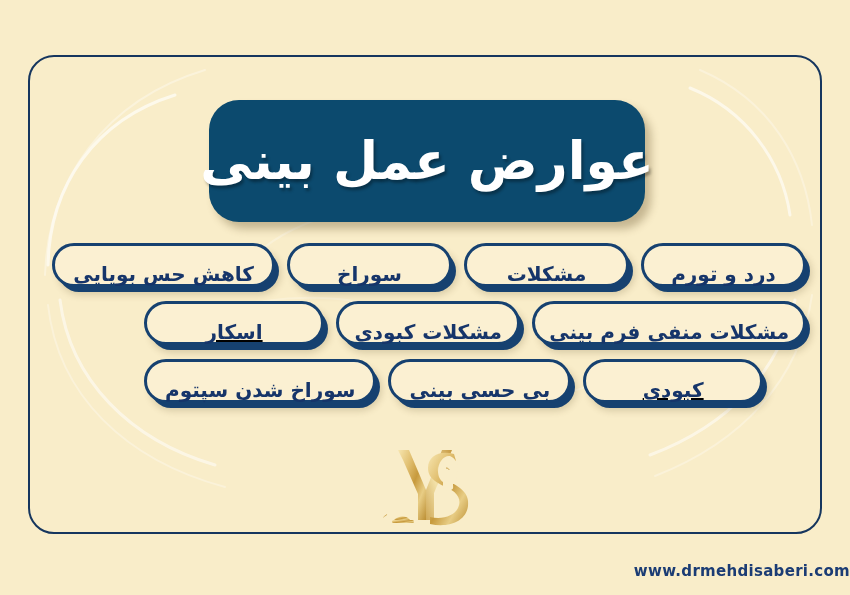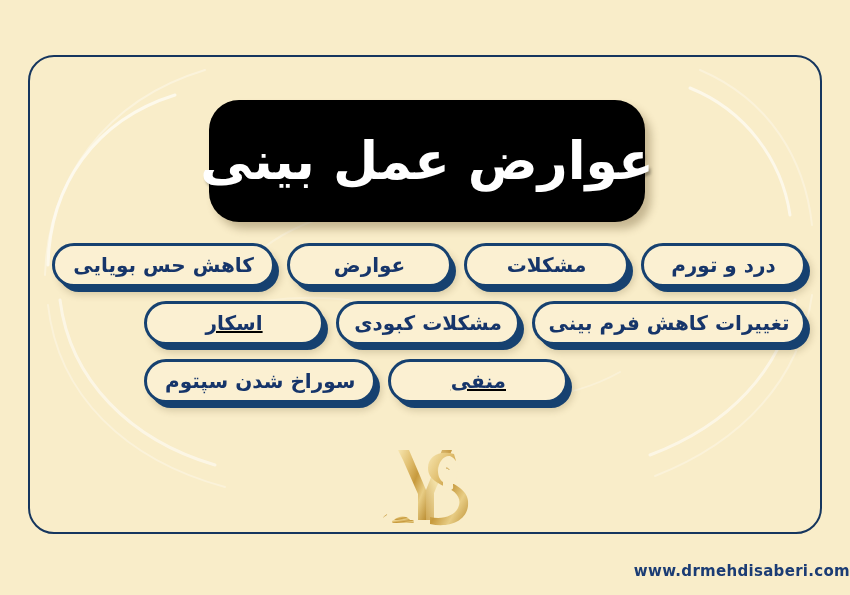--- a/index.html
+++ b/index.html
@@ -42,21 +42,21 @@
     z-index: 2;
   }
 
   
   .title-box {
     position: absolute;
     left: 209px;
     top: 100px;
     width: 436px;
     height: 122px;
-    background: #000000;
+    background: #0c4a6e;
     border-radius: 30px;
     box-shadow: 6px 7px 9px rgba(90, 70, 30, 0.33);
     display: flex;
     align-items: center;
     justify-content: center;
     z-index: 6;
   }
   .title-text {
     color: #ffffff;
     font-size: 52px;
@@ -89,21 +89,21 @@
   .row.r3 { padding-left: 100px; justify-content: flex-end; }
 
   .pill {
     position: relative;
     background: #fbf0d2;
     border: 3px solid #164170;
     border-radius: 28px;
     height: 44px;
     box-sizing: border-box;
     display: flex;
-    align-items: center;
+    align-items: flex-end;
     justify-content: center;
     padding: 0 18px;
     box-shadow: 5px 6px 0px -1px #164170,
                 6px 8px 7px rgba(90, 70, 30, 0.20);
     white-space: nowrap;
   }
   .pill-label {
     color: #16356a;
     font-size: 20px;
     font-weight: bold;
@@ -169,42 +169,45 @@
   <div class="rows">
 
     <div class="row r1">
       <div class="pill mid">
         <span class="pill-label">درد و تورم</span>
       </div>
       <div class="pill mid">
         <span class="pill-label">مشکلات</span>
       </div>
       <div class="pill mid">
-        <span class="pill-label">عوارض</span>
+        <span class="pill-label">سوراخ</span>
       </div>
       <div class="pill mid">
         <span class="pill-label">کاهش حس بویایی</span>
       </div>
     </div>
 
     <div class="row r2">
       <div class="pill small">
-        <span class="pill-label">تغییرات کاهش فرم بینی</span>
+        <span class="pill-label">مشکلات منفی فرم بینی</span>
       </div>
       <div class="pill mid">
         <span class="pill-label">مشکلات کبودی</span>
       </div>
       <div class="pill wide">
         <span class="pill-label">اسکار</span>
       </div>
     </div>
 
     <div class="row r3">
       <div class="pill wide">
-        <span class="pill-label">منفی</span>
+        <span class="pill-label">کبودی</span>
+      </div>
+      <div class="pill mid">
+        <span class="pill-label">بی حسی بینی</span>
       </div>
       <div class="pill mid">
         <span class="pill-label">سوراخ شدن سپتوم</span>
       </div>
     </div>
 
   </div>
 
   <div class="logo-wrap">
     <svg viewBox="0 0 100 92" width="100" height="92">

